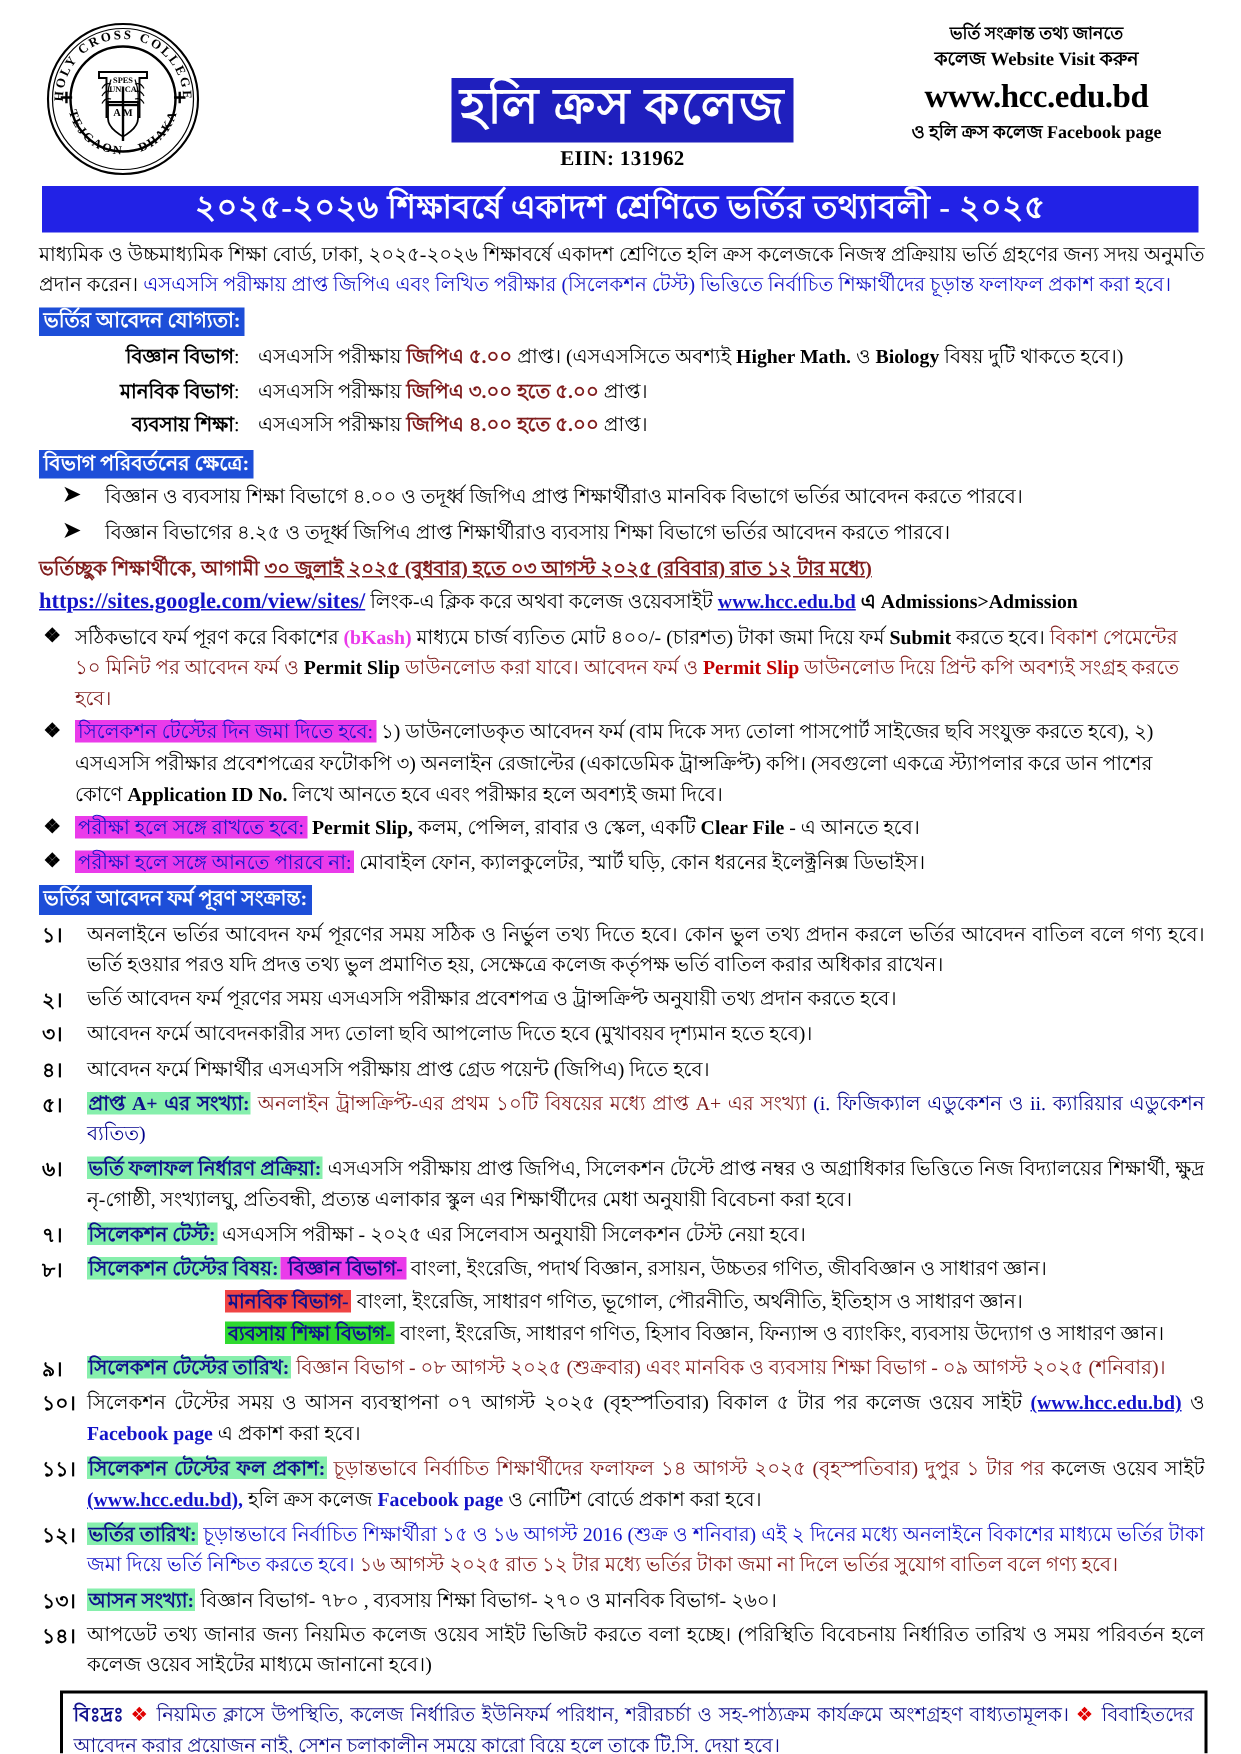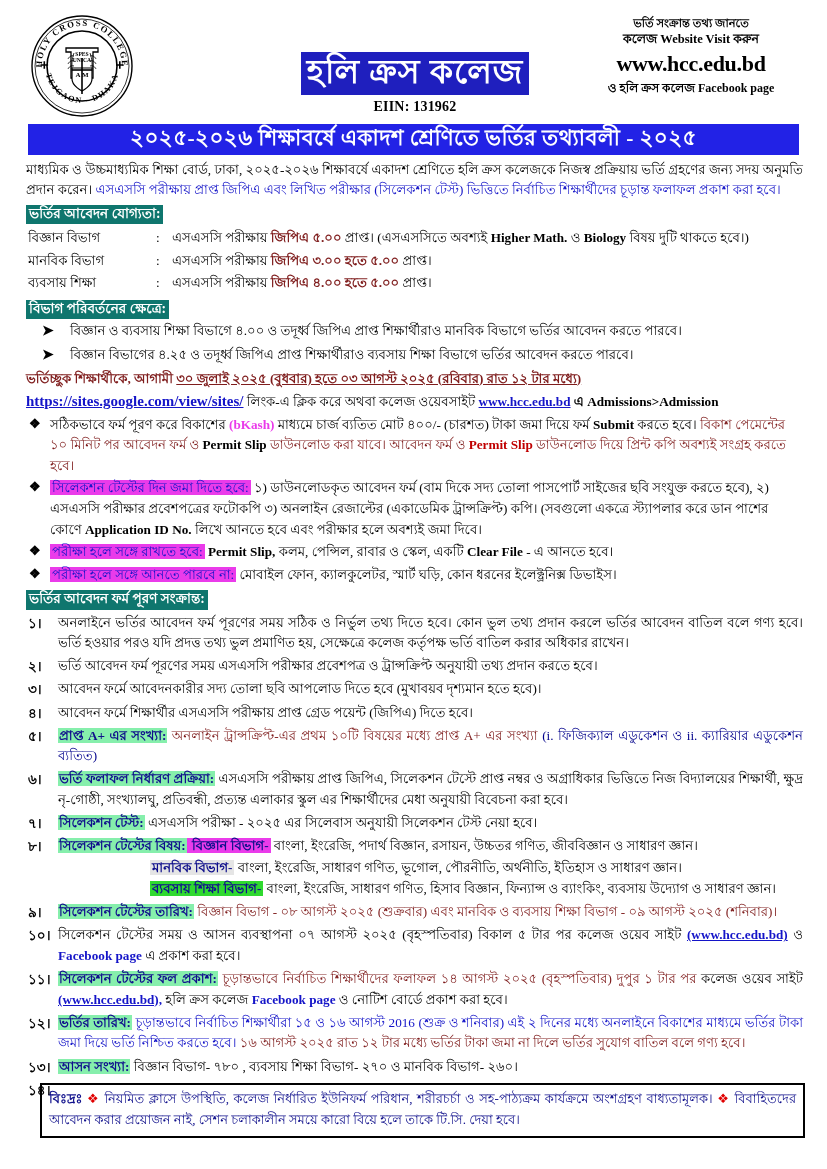--- a/index.html
+++ b/index.html
@@ -97,46 +97,46 @@
   
   .body-wrap {
     padding: 5px 24px 0 26px;
     font-size: 13.2px;
     line-height: 1.56;
   }
   p.para { margin: 0 0 1px 0; text-align: justify; }
 
   .sec-head {
     display: inline-block;
-    background: #0f766e;
+    background: #1d4ed8;
     color: #ffffff;
     font-weight: 700;
     font-size: 13.6px;
     padding: 0 3px 1px 3px;
     margin: 3px 0 2px 0;
     line-height: 1.35;
   }
 
   .elig-table { border-collapse: collapse; margin: 1px 0 2px 2px; }
   .elig-table td { padding: 1px 0; vertical-align: top; font-size: 13.2px; }
-  .elig-name { width: 128px; font-weight: 400; }
+  .elig-name { width: 128px; font-weight: 700; text-align: right; }
   .elig-colon { width: 16px; }
 
   .blue { color: #1414c8; }
   .red { color: #7f1d1d; }
   .dkred { color: #c00000; }
   .navy { color: #00008b; }
   .black { color: #000; }
   .b { font-weight: 700; }
   .en { font-family: "Liberation Serif", serif; }
   .hl-magenta { background:#ea3bea; color:#1414c8; padding:0 2px; font-weight:400;}
   .hl-magenta2 { background:#ea3bea; color:#10108c; padding:0 2px; font-weight:700;}
   .hl-green { background:#86efac; color:#10108c; padding:0 1px; font-weight:700;}
   .hl-green2 { background:#2fd92f; color:#10108c; padding:0 2px; font-weight:700;}
-  .hl-cyan { background:#e5e5e5; color:#10108c; padding:0 2px; font-weight:700;}
+  .hl-cyan { background:#ef4444; color:#10108c; padding:0 2px; font-weight:700;}
   .underline { text-decoration: underline; }
 
   .arrow-list { margin: 0; padding: 0; list-style: none; }
   .arrow-list li {
     position: relative;
     padding-left: 44px;
     margin-bottom: 3px;
   }
   .arrow-list li .bullet {
     position: absolute; left: 16px; top: -1px;
@@ -310,21 +310,21 @@
       </ul>
     <ul class="num-list" id="num-list-8">
         <li><span class="num">৮।</span><span class="hl-green">সিলেকশন টেস্টের বিষয়:</span><span class="hl-magenta2"> বিজ্ঞান বিভাগ-</span><span class="black"> বাংলা, ইংরেজি, পদার্থ বিজ্ঞান, রসায়ন, উচ্চতর গণিত, জীববিজ্ঞান ও সাধারণ জ্ঞান।</span><span class="sub-line"><span class="hl-cyan">মানবিক বিভাগ-</span><span class="black"> বাংলা, ইংরেজি, সাধারণ গণিত, ভূগোল, পৌরনীতি, অর্থনীতি, ইতিহাস ও সাধারণ জ্ঞান।</span></span><span class="sub-line"><span class="hl-green2">ব্যবসায় শিক্ষা বিভাগ-</span><span class="black"> বাংলা, ইংরেজি, সাধারণ গণিত, হিসাব বিজ্ঞান, ফিন্যান্স ও ব্যাংকিং, ব্যবসায় উদ্যোগ ও সাধারণ জ্ঞান।</span></span></li>
       </ul>
     <ul class="num-list" id="num-list-b">
         <li><span class="num">৯।</span><span class="hl-green">সিলেকশন টেস্টের তারিখ:</span><span class="red"> বিজ্ঞান বিভাগ - ০৮ আগস্ট ২০২৫ (শুক্রবার) এবং মানবিক ও ব্যবসায় শিক্ষা বিভাগ - ০৯ আগস্ট ২০২৫ (শনিবার)।</span></li>
         <li><span class="num">১০।</span><span class="black">সিলেকশন টেস্টের সময় ও আসন ব্যবস্থাপনা ০৭ আগস্ট  ২০২৫ (বৃহস্পতিবার) বিকাল ৫ টার পর কলেজ ওয়েব সাইট </span><span class="blue b underline en">(www.hcc.edu.bd)</span><span class="black"> ও </span><span class="blue b en">Facebook page</span><span class="black"> এ প্রকাশ করা হবে।</span></li>
         <li><span class="num">১১।</span><span class="hl-green">সিলেকশন টেস্টের ফল প্রকাশ:</span><span class="red"> চূড়ান্তভাবে নির্বাচিত শিক্ষার্থীদের ফলাফল ১৪ আগস্ট ২০২৫ (বৃহস্পতিবার) দুপুর ১ টার পর </span><span class="black">কলেজ ওয়েব সাইট </span><span class="blue b underline en">(www.hcc.edu.bd),</span><span class="black"> হলি ক্রস কলেজ </span><span class="blue b en">Facebook page</span><span class="black"> ও নোটিশ বোর্ডে প্রকাশ করা হবে।</span></li>
         <li><span class="num">১২।</span><span class="hl-green">ভর্তির তারিখ:</span><span class="blue"> চূড়ান্তভাবে নির্বাচিত শিক্ষার্থীরা ১৫ ও ১৬ আগস্ট 2016 (শুক্র ও শনিবার) এই ২ দিনের মধ্যে অনলাইনে বিকাশের মাধ্যমে ভর্তির টাকা জমা দিয়ে ভর্তি নিশ্চিত করতে হবে। </span><span class="red">১৬ আগস্ট ২০২৫ রাত ১২ টার মধ্যে ভর্তির টাকা জমা না দিলে ভর্তির সুযোগ বাতিল বলে গণ্য হবে।</span></li>
         <li><span class="num">১৩।</span><span class="hl-green">আসন সংখ্যা:</span><span class="black"> বিজ্ঞান বিভাগ- ৭৮০ , ব্যবসায় শিক্ষা বিভাগ- ২৭০ ও মানবিক বিভাগ- ২৬০।</span></li>
-        <li><span class="num">১৪।</span></li>
+        <li><span class="num">১৪।</span><span class="black">আপডেট তথ্য জানার জন্য নিয়মিত কলেজ ওয়েব সাইট ভিজিট করতে বলা হচ্ছে। (পরিস্থিতি বিবেচনায় নির্ধারিত তারিখ ও সময় পরিবর্তন হলে কলেজ ওয়েব সাইটের মাধ্যমে জানানো হবে।)</span></li>
       </ul>
   </div>
 
   <div class="note-box">
     <span class="note-label">বিঃদ্রঃ</span>
     <span id="note-items"><span class="flower"> ❖ </span><span>নিয়মিত ক্লাসে উপস্থিতি, কলেজ নির্ধারিত ইউনিফর্ম পরিধান, শরীরচর্চা ও সহ-পাঠ্যক্রম কার্যক্রমে অংশগ্রহণ বাধ্যতামূলক।</span><span class="flower"> ❖ </span><span>বিবাহিতদের আবেদন করার প্রয়োজন নাই, সেশন চলাকালীন সময়ে কারো বিয়ে হলে তাকে টি.সি. দেয়া হবে।</span></span>
   </div>
 
 </div>
 

